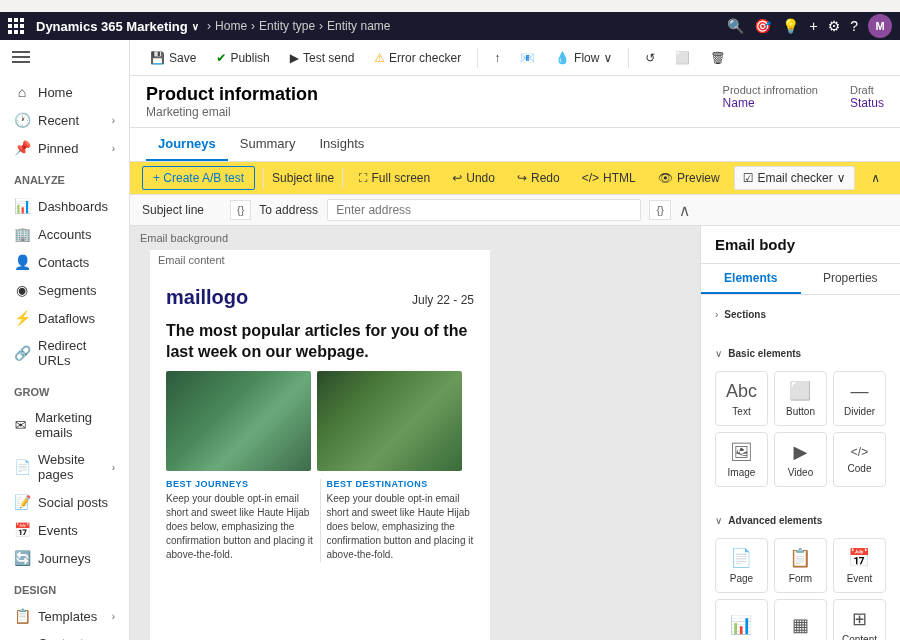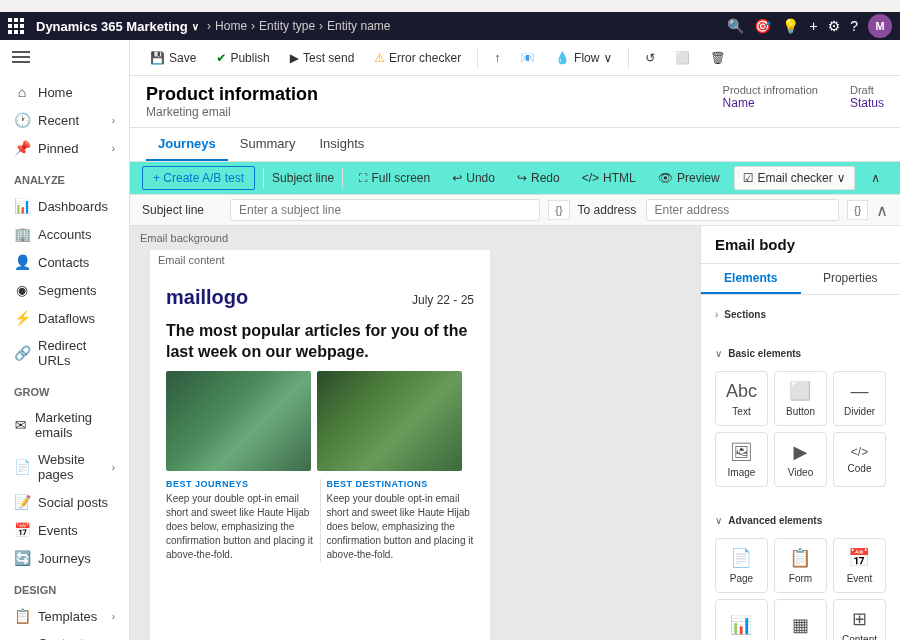--- a/index.html
+++ b/index.html
@@ -50,21 +50,21 @@
     .page-meta { }
     .page-meta .label { font-size: 11px; color: #666; }
     .page-meta .value { font-size: 12px; color: #4c1d95; }
 
     
     .tabs { background: #fff; border-bottom: 1px solid #e0e0e0; padding: 0 16px; display: flex; gap: 0; }
     .tab { padding: 8px 12px; cursor: pointer; font-size: 13px; color: #444; border-bottom: 2px solid transparent; }
     .tab.active { color: #0078d4; border-bottom: 2px solid #0078d4; font-weight: 600; }
 
     
-    .email-toolbar { background: #5eead4; border-bottom: 1px solid #e0e0e0; padding: 4px 12px; display: flex; align-items: center; gap: 6px; flex-wrap: wrap; }
+    .email-toolbar { background: #fde047; border-bottom: 1px solid #e0e0e0; padding: 4px 12px; display: flex; align-items: center; gap: 6px; flex-wrap: wrap; }
     .et-btn { display: flex; align-items: center; gap: 4px; padding: 4px 8px; border: none; background: none; cursor: pointer; font-size: 12px; color: #333; border-radius: 2px; }
     .et-sep { width: 1px; height: 20px; background: #e0e0e0; margin: 0 2px; }
     .ab-test-btn { display: flex; align-items: center; gap: 4px; padding: 4px 10px; border: 1px solid #0078d4; background: none; cursor: pointer; font-size: 12px; color: #0078d4; border-radius: 2px; }
 
     
     .subject-row { background: #f9f9f9; border-bottom: 1px solid #e0e0e0; padding: 4px 12px; display: flex; align-items: center; gap: 8px; }
     .subject-label { font-size: 12px; color: #333; font-weight: 500; min-width: 80px; }
     .subject-input { flex: 1; border: 1px solid #e0e0e0; padding: 3px 8px; font-size: 12px; border-radius: 2px; background: #fff; color: #999; }
     .to-label { font-size: 12px; color: #333; font-weight: 500; min-width: 60px; }
     .to-input { flex: 0.6; border: 1px solid #e0e0e0; padding: 3px 8px; font-size: 12px; border-radius: 2px; background: #fff; }
@@ -348,21 +348,20 @@
         </button>
 
       </div>
       <button class="et-btn" style="margin-left:auto;">
         <span>∧</span>
       </button>
     </div>
 
     <div class="subject-row">
       <span class="subject-label">Subject line</span>
-      <input class="subject-input" type="text" placeholder="Enter a subject line" style="">
       <button class="curly-btn">{}</button>
       <span class="to-label">To address</span>
       <input class="to-input" type="text" placeholder="Enter address" style="">
       <button class="curly-btn">{}</button>
       <button class="collapse-btn">∧</button>
     </div>
 
     <div class="work-area">
 
       <div class="email-canvas">

